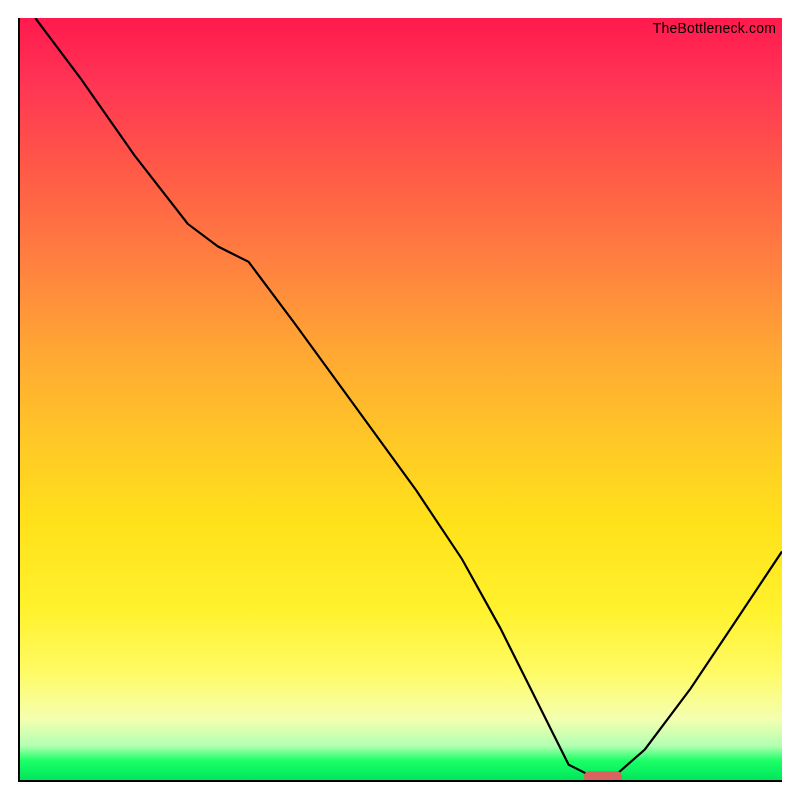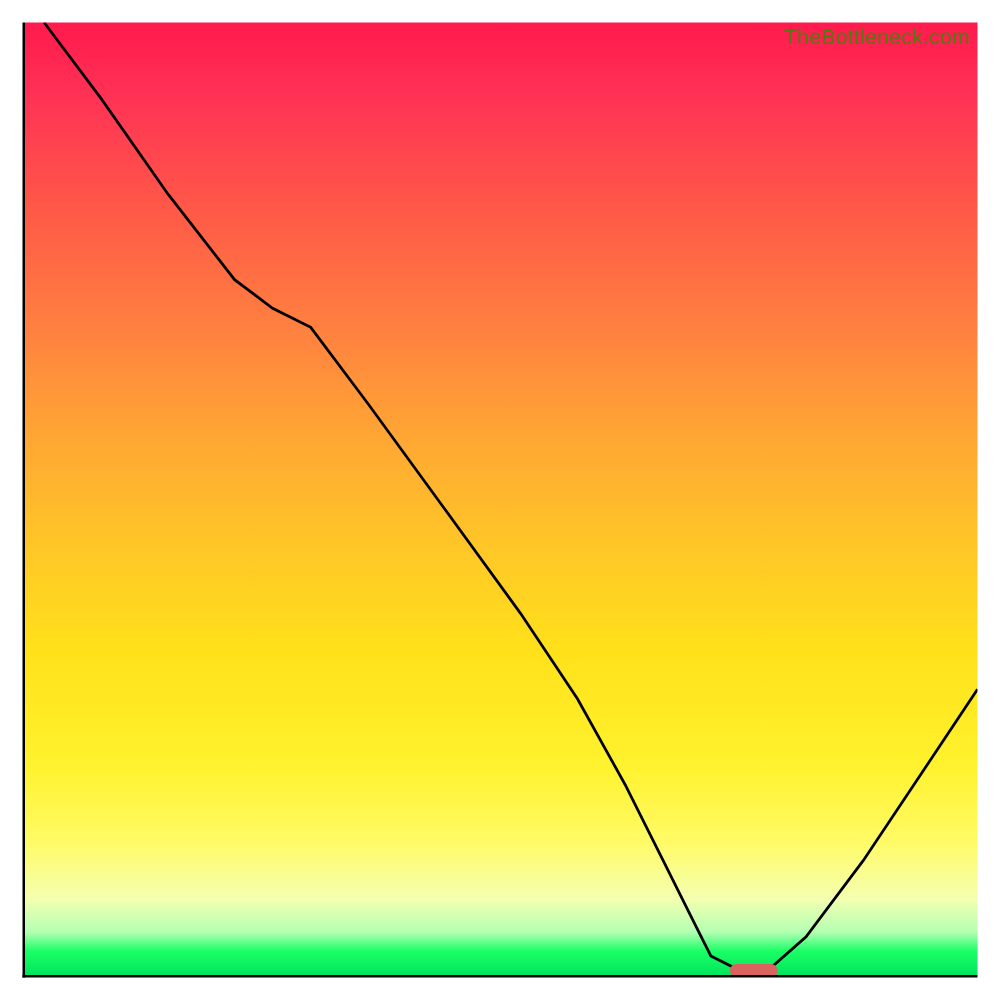--- a/index.html
+++ b/index.html
@@ -39,22 +39,22 @@
       #fffb66 86%,
       #f4ffb0 92%,
       #b3ffb3 95.5%,
       #1aff66 97.5%,
       #00e65c 100%);
   }
   .watermark {
     position: absolute;
     top: 2px;
     right: 6px;
-    color: #4d7c0f;
-    font-size: 17px;
+    color: #000000;
+    font-size: 14px;
     font-weight: 500;
     letter-spacing: 0.2px;
   }
   svg.overlay {
     position: absolute;
     left: 0;
     top: 0;
     width: 100%;
     height: 100%;
   }

